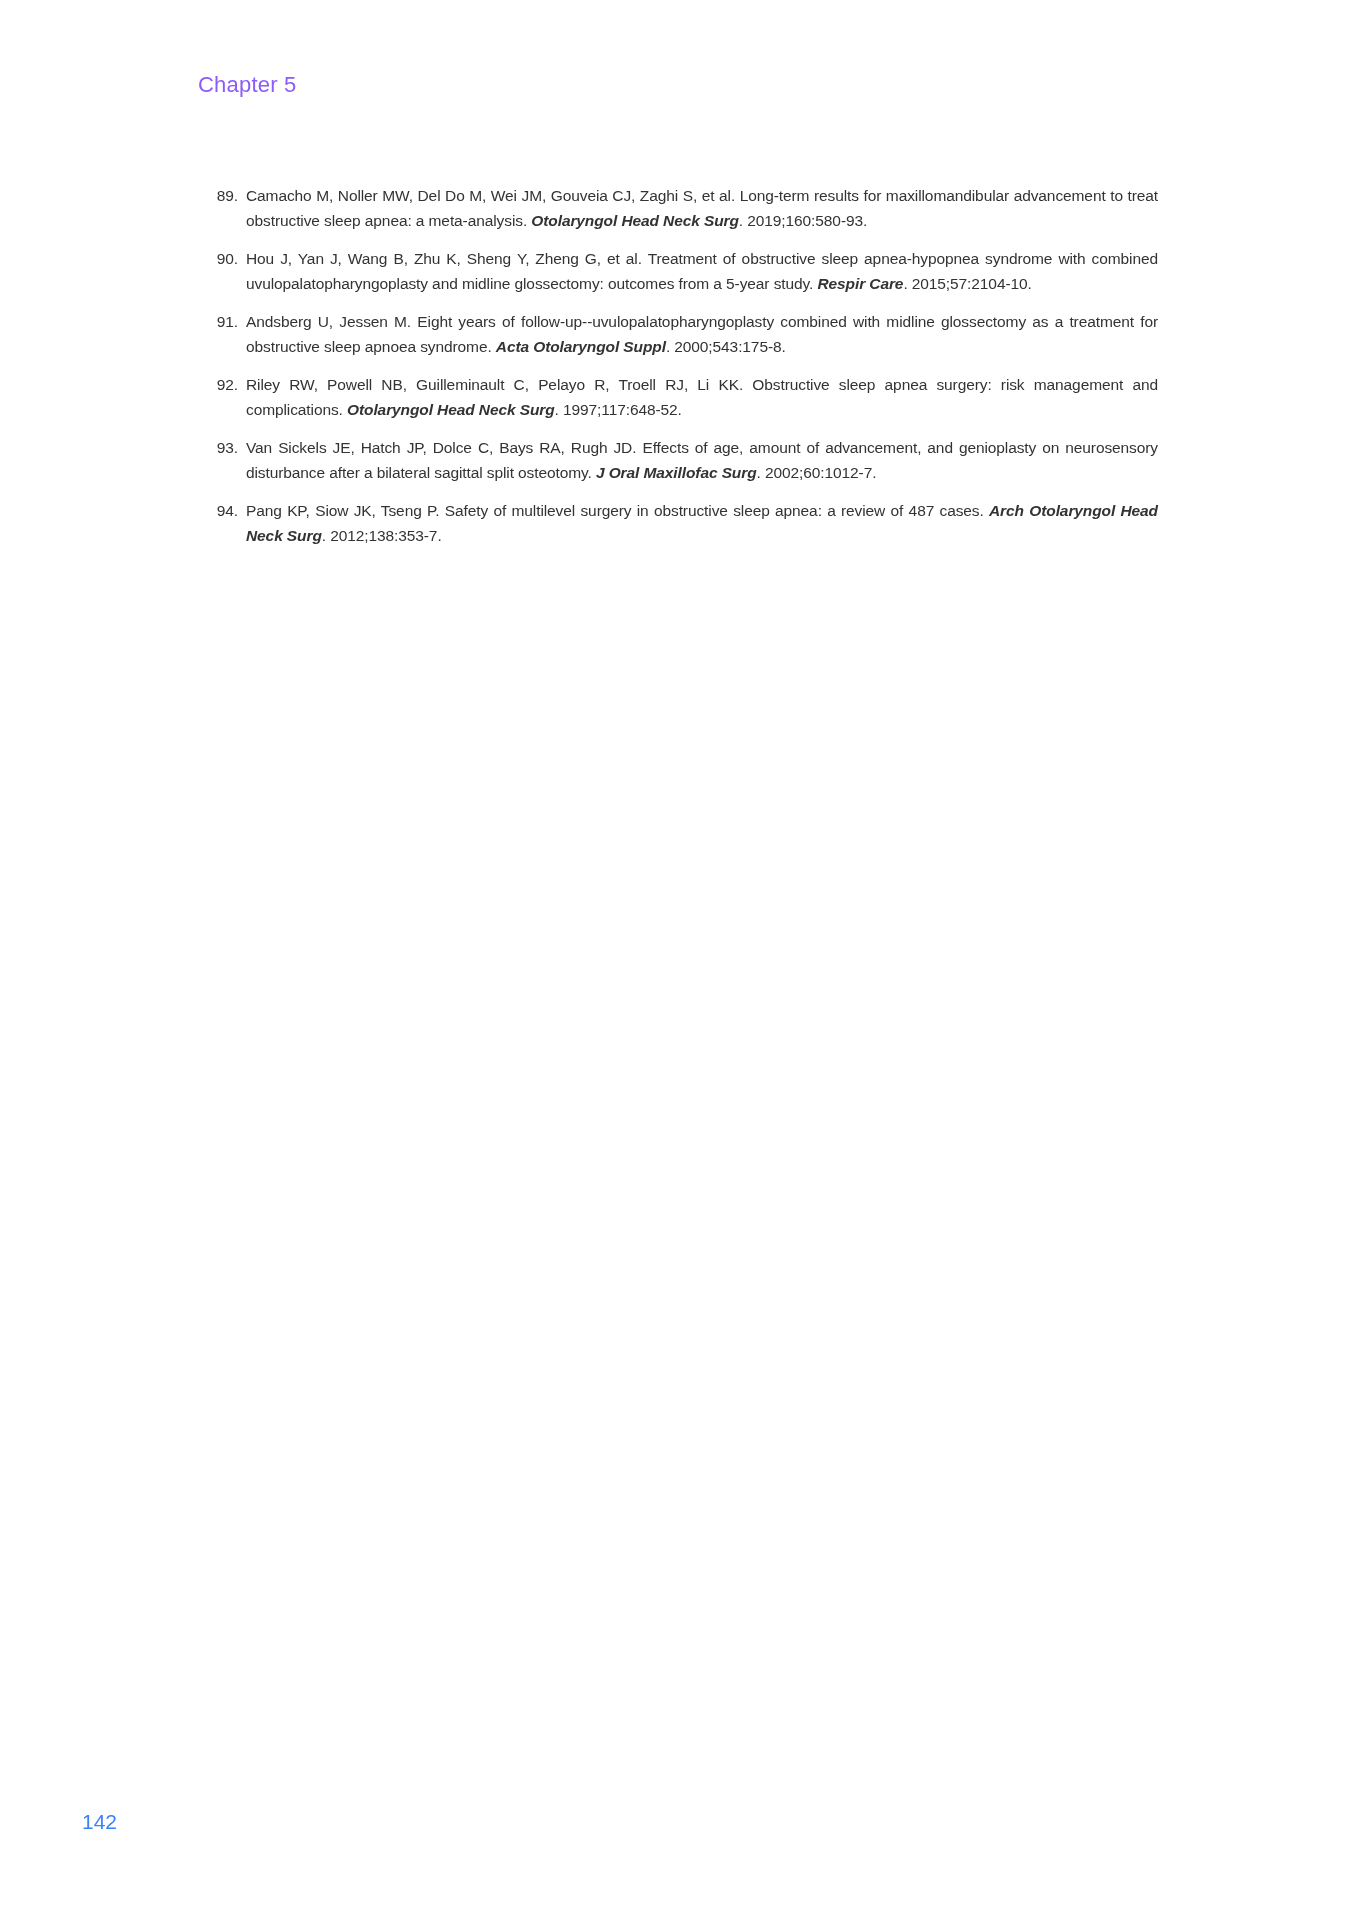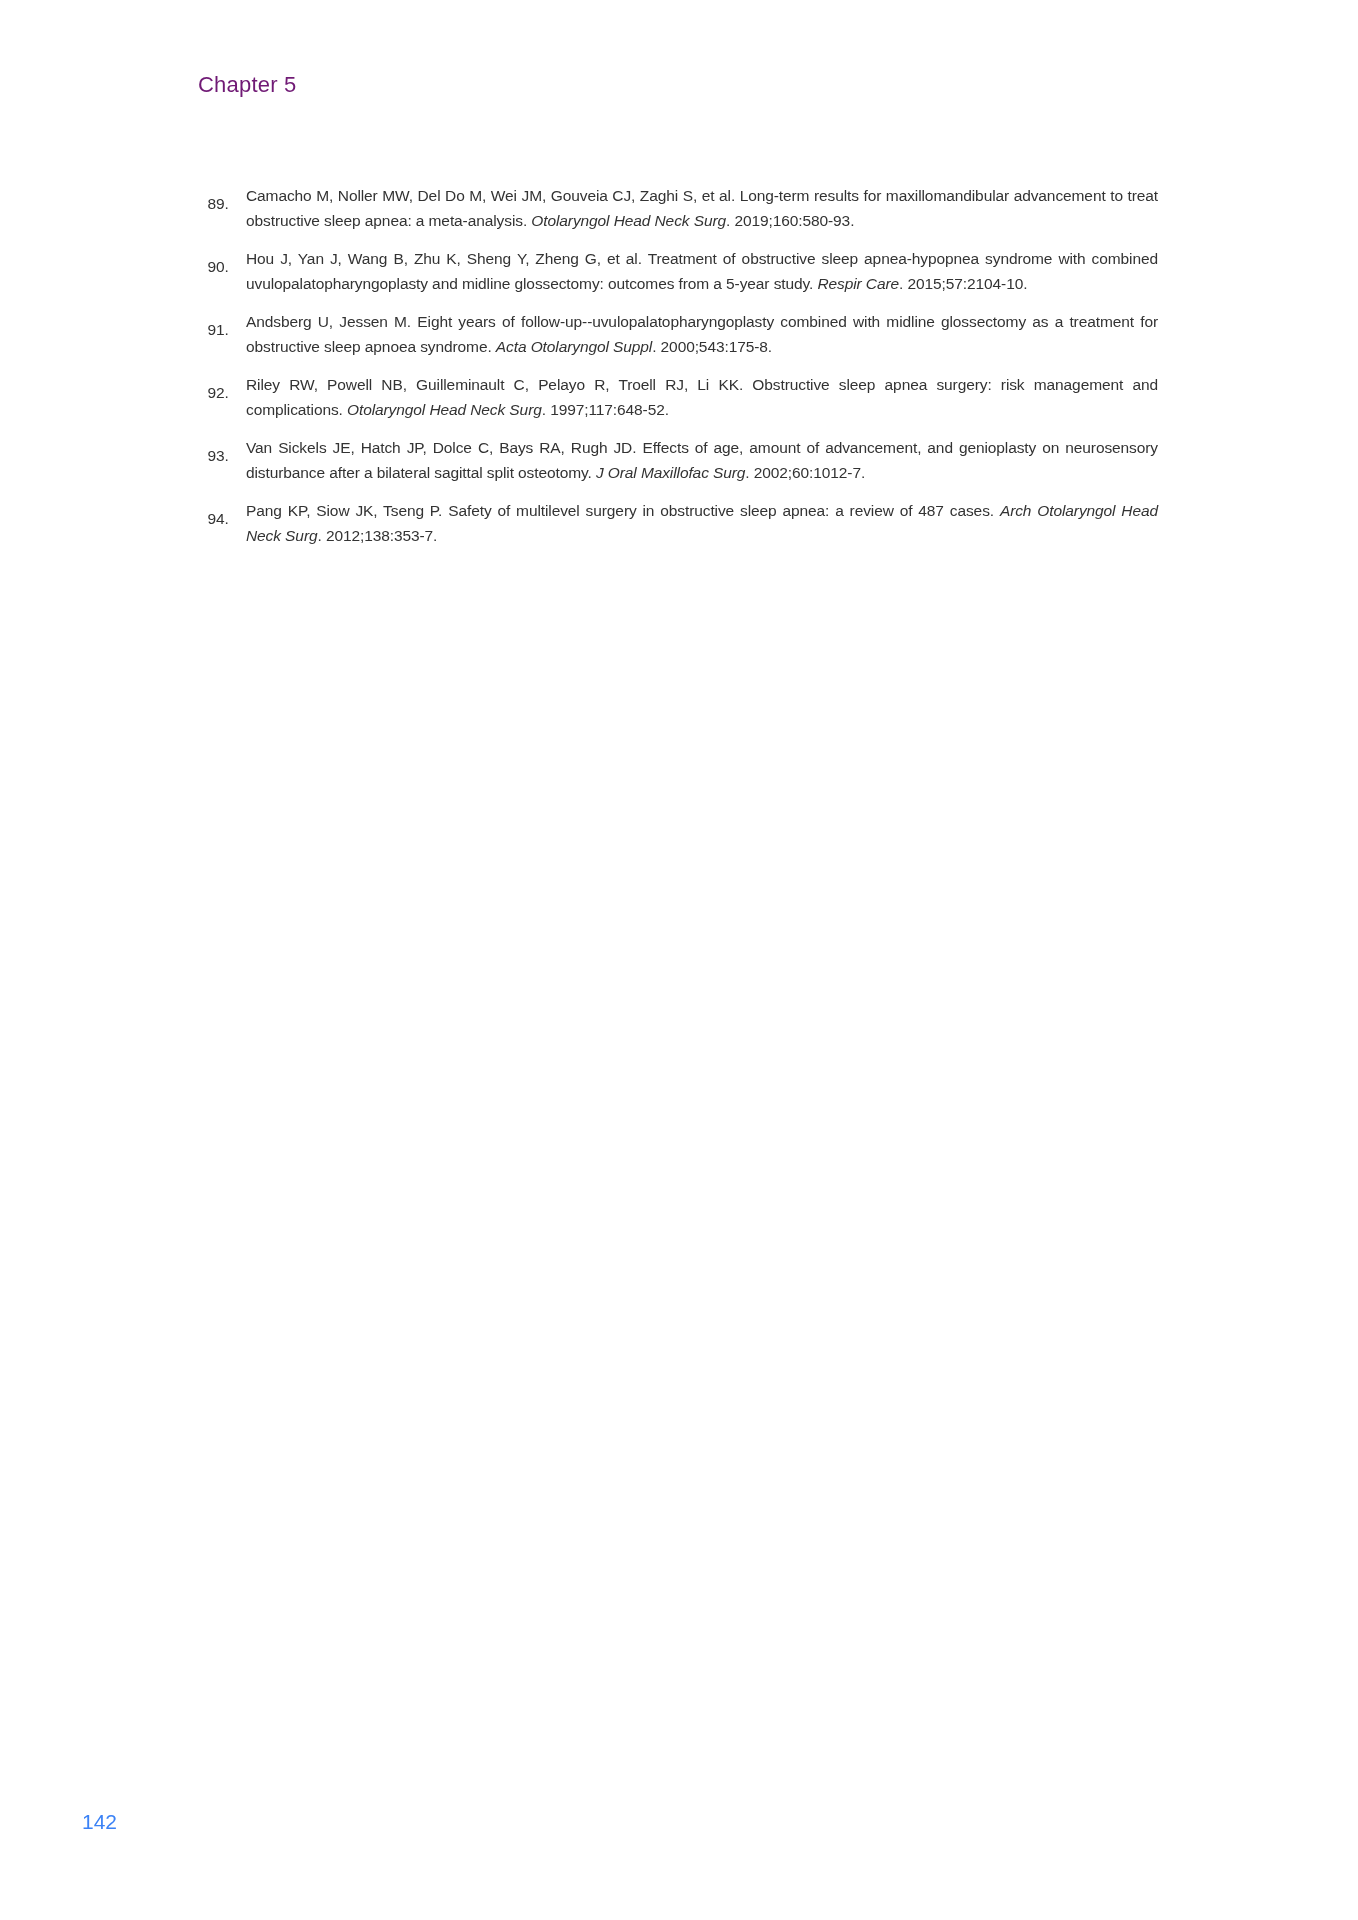--- a/index.html
+++ b/index.html
@@ -16,49 +16,50 @@
     height: 1920px;
     background: #ffffff;
     overflow: hidden;
   }
   .running-header {
     position: absolute;
     left: 198px;
     top: 72px;
     font-size: 22px;
     letter-spacing: 0.2px;
-    color: #701a75;
+    color: #8b5cf6;
   }
   .ref-list {
     position: absolute;
     left: 198px;
     top: 183px;
     width: 960px;
     list-style: none;
   }
   .ref-item {
     position: relative;
     padding-left: 48px;
     margin-bottom: 13px;
     font-size: 15.5px;
     line-height: 25px;
     letter-spacing: -0.1px;
   }
   .ref-num {
     position: absolute;
     left: 0;
-    top: 8px;
+    top: 0;
     width: 40px;
-    text-align: center;
+    text-align: right;
   }
   .ref-text {
     text-align: justify;
   }
   .ref-text i {
     font-style: italic;
+    font-weight: bold;
   }
   .page-number {
     position: absolute;
     left: 82px;
     top: 1810px;
     font-size: 21px;
     color: #3b82f6;
   }
 </style>
 </head>

